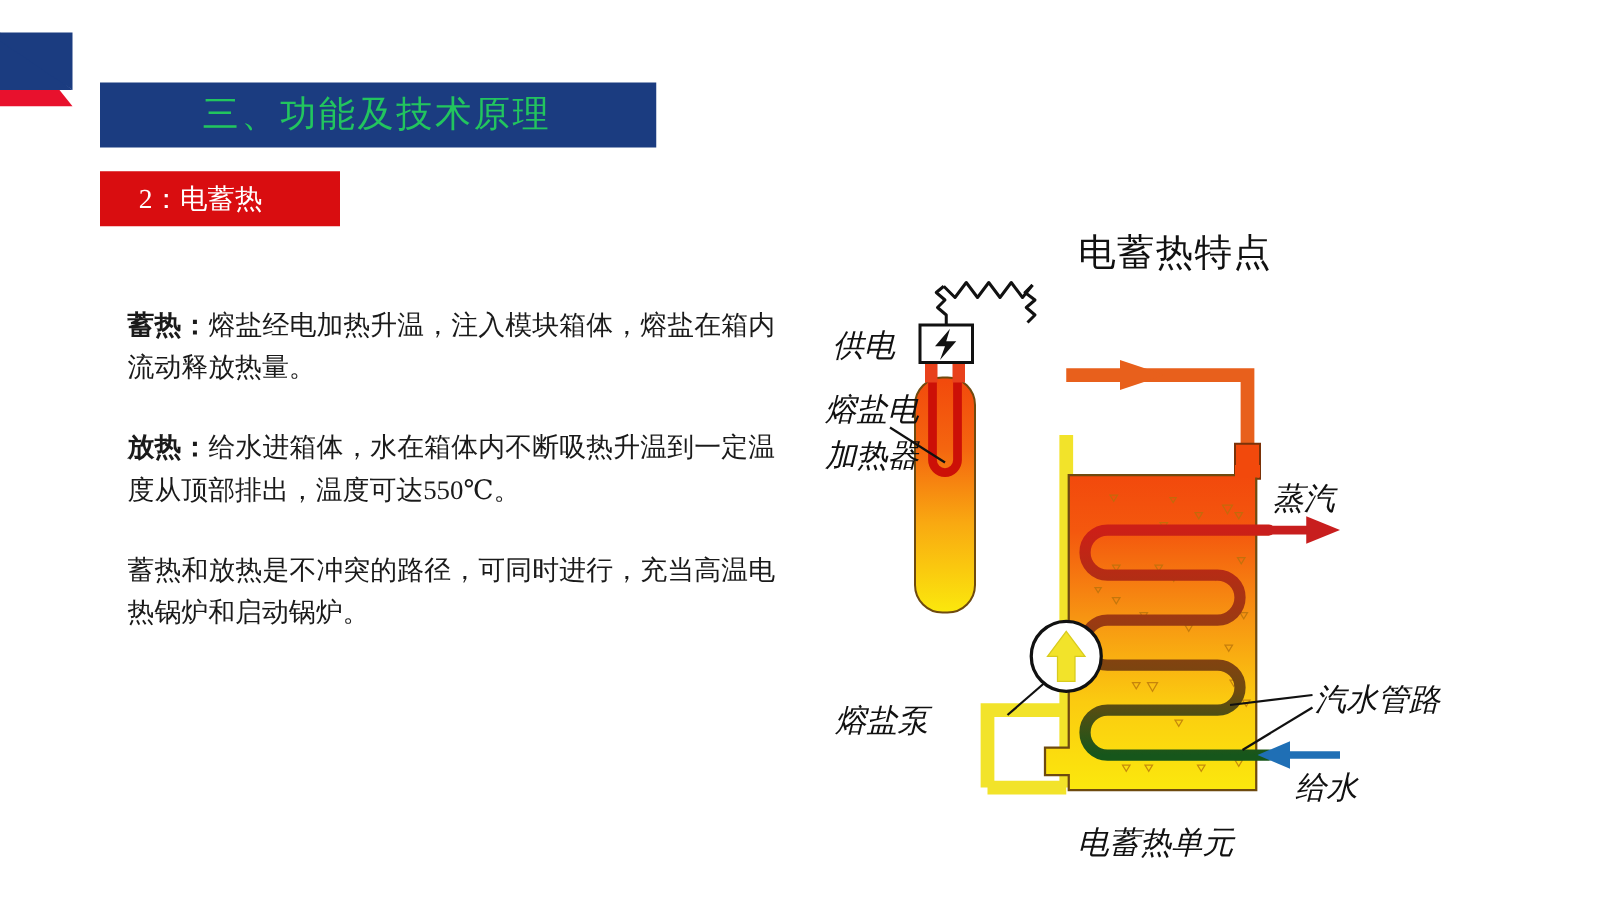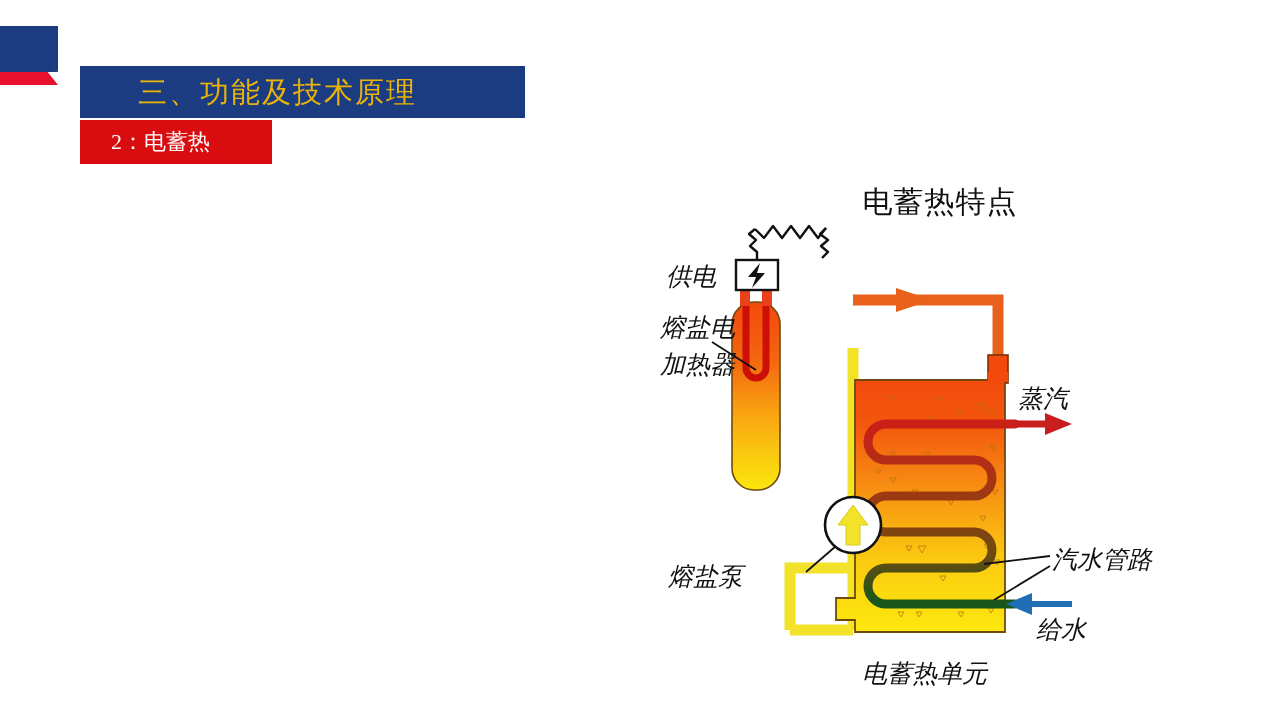--- a/index.html
+++ b/index.html
@@ -17,29 +17,30 @@
   .deco{position:absolute;left:0;top:20px;width:150px;height:75px;}
   .deco svg{display:block;}
 
   
   .title-bar{
     position:absolute;left:80px;top:66px;width:445px;height:52px;
     background:#1b3c80;
     display:flex;align-items:center;
   }
   .title-bar .title-text{
-    color:#eab308;font-size:29px;letter-spacing:2px;
+    color:#22c55e;font-size:29px;letter-spacing:2px;
     padding-left:58px;line-height:1;
     font-family:"Liberation Serif","DejaVu Serif",serif;
     white-space:nowrap;
+    margin-left:24px;
   }
 
   
   .badge{
-    position:absolute;left:80px;top:120px;width:192px;height:44px;
+    position:absolute;left:80px;top:137px;width:192px;height:44px;
     background:#d90d10;
     display:flex;align-items:center;
   }
   .badge .badge-text{
     color:#ffffff;font-size:22px;padding-left:31px;line-height:1;
     white-space:nowrap;
     font-family:"Liberation Serif","DejaVu Serif",serif;
   }
 
   
@@ -80,20 +81,31 @@
   </div>
 
   <div class="title-bar">
     <span class="title-text">三、功能及技术原理</span>
   </div>
 
   <div class="badge">
     <span class="badge-text">2：电蓄热</span>
   </div>
 
+  <div class="body-col">
+    <p class="para">
+      <span class="lead">蓄热：</span><span>熔盐经电加热升温，注入模块箱体，熔盐在箱内流动释放热量。</span>
+    </p>
+    <p class="para">
+      <span class="lead">放热：</span><span>给水进箱体，水在箱体内不断吸热升温到一定温度从顶部排出，温度可达550℃。</span>
+    </p>
+    <p class="para">
+      <span class="lead"></span><span>蓄热和放热是不冲突的路径，可同时进行，充当高温电热锅炉和启动锅炉。</span>
+    </p>
+  </div>
 
   <div class="dg-title">电蓄热特点</div>
 
   <div class="diagram">
     <svg width="600" height="545" viewBox="0 0 600 545" xmlns="http://www.w3.org/2000/svg">
       <defs>
         <linearGradient id="gradTank" x1="0" y1="0" x2="0" y2="1">
           <stop offset="0%" stop-color="#f2490c"></stop>
           <stop offset="18%" stop-color="#f4580e"></stop>
           <stop offset="45%" stop-color="#f79412"></stop>

